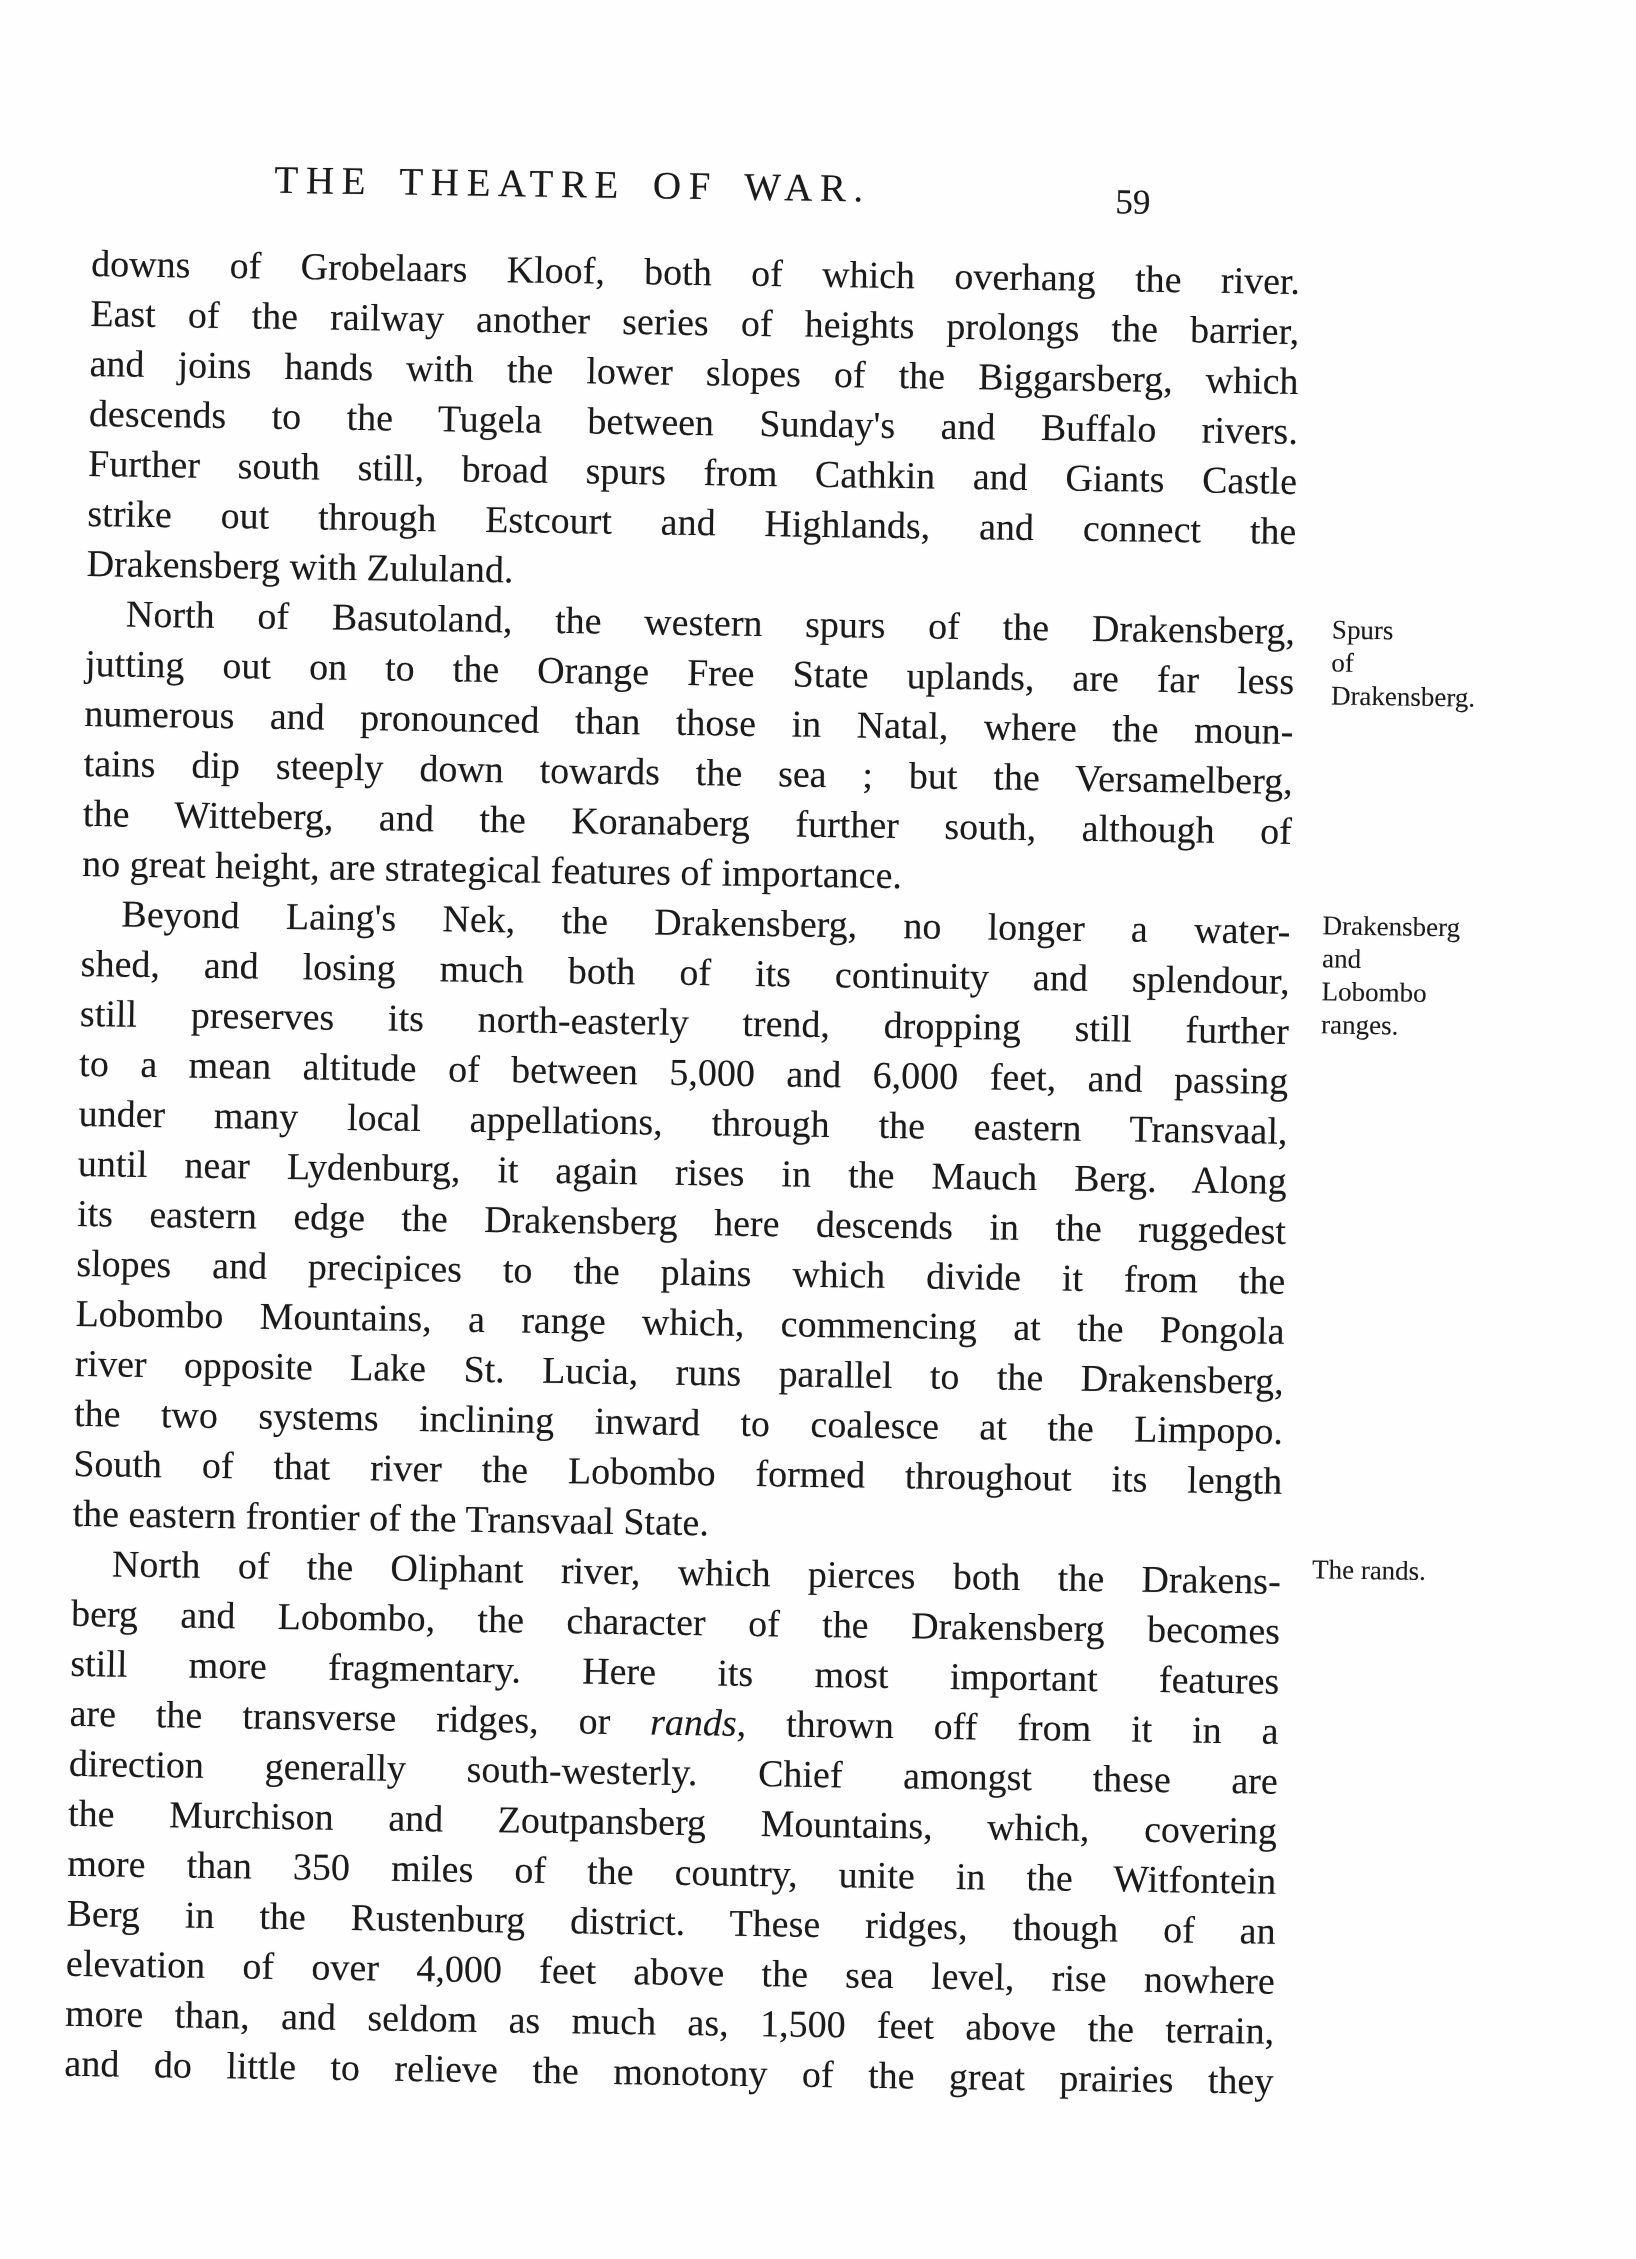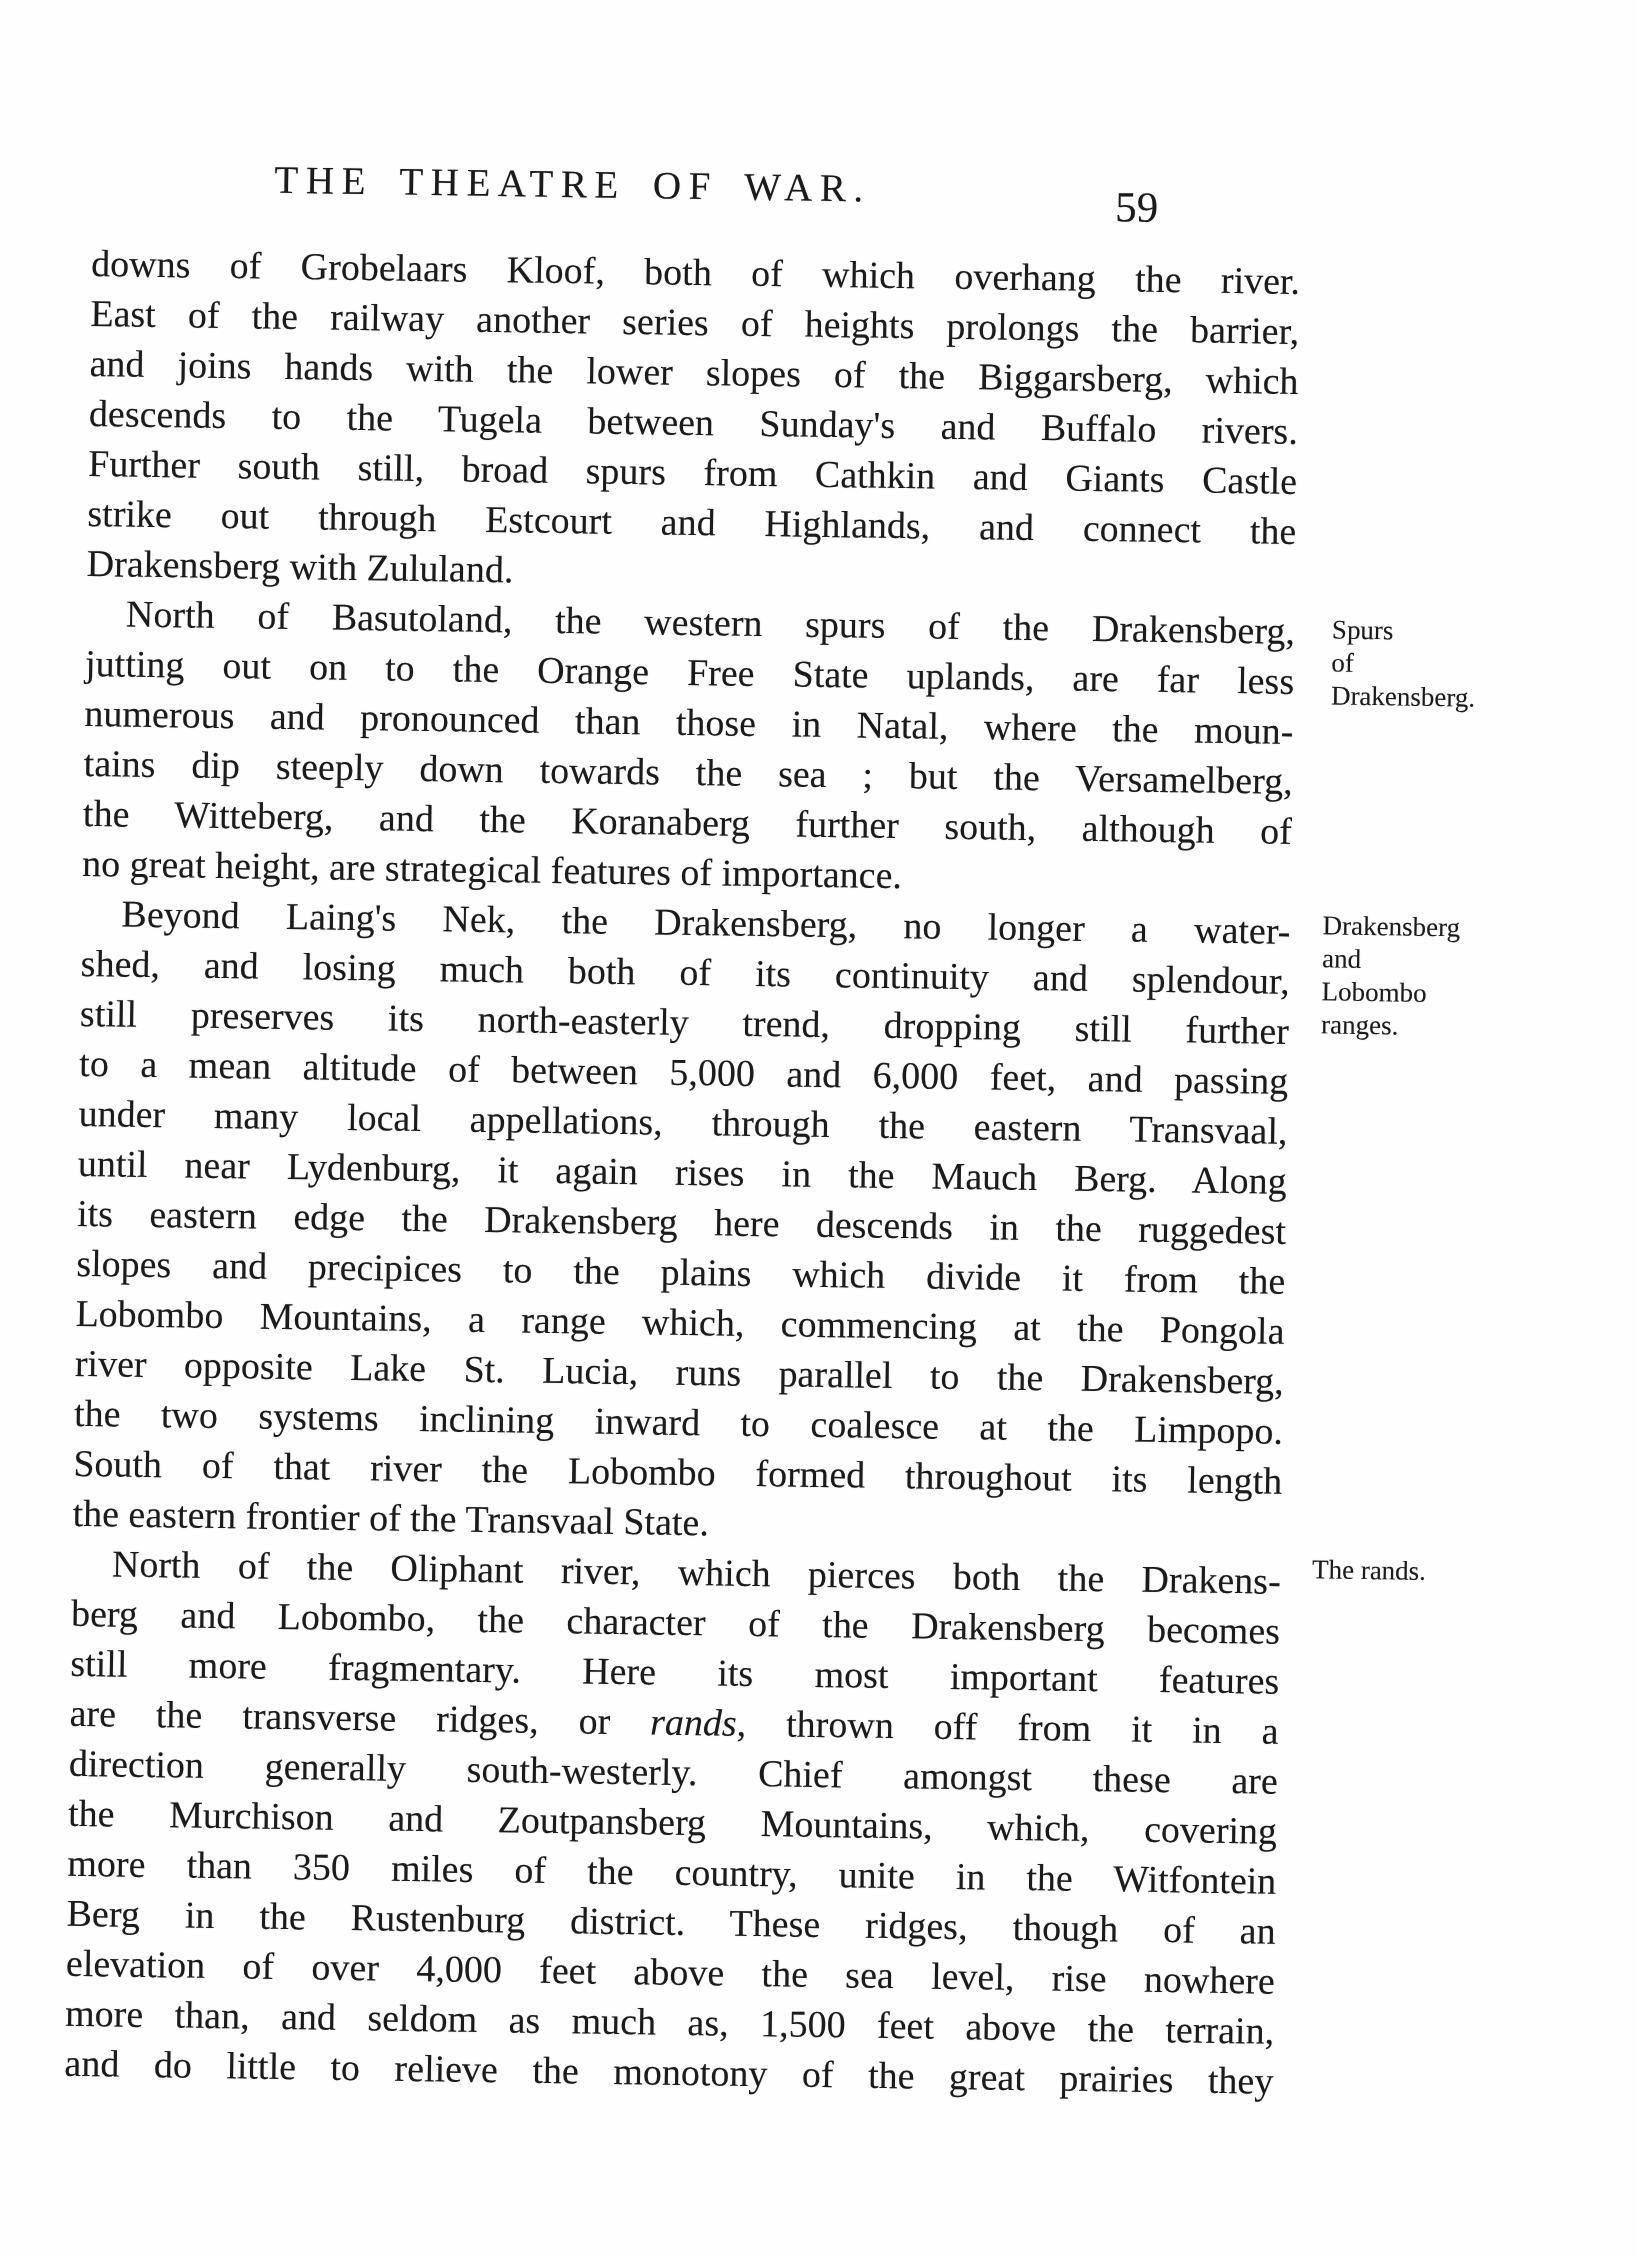--- a/index.html
+++ b/index.html
@@ -32,21 +32,21 @@
     font-size: 39px;
     letter-spacing: 7.6px;
     word-spacing: 9.6px;
     white-space: nowrap;
     text-shadow: 0 0 1px rgba(20,20,20,0.35);
   }
   .page-number {
     position: absolute;
     left: 1025px;
     top: 19px;
-    font-size: 43px;
+    font-size: 35px;
     text-shadow: 0 0 1px rgba(20,20,20,0.35);
   }
   .textblock {
     position: absolute;
     left: 1.9px;
     top: 90px;
     width: 1209px;
   }
   .para { margin: 0; padding: 0; }
   .line {

